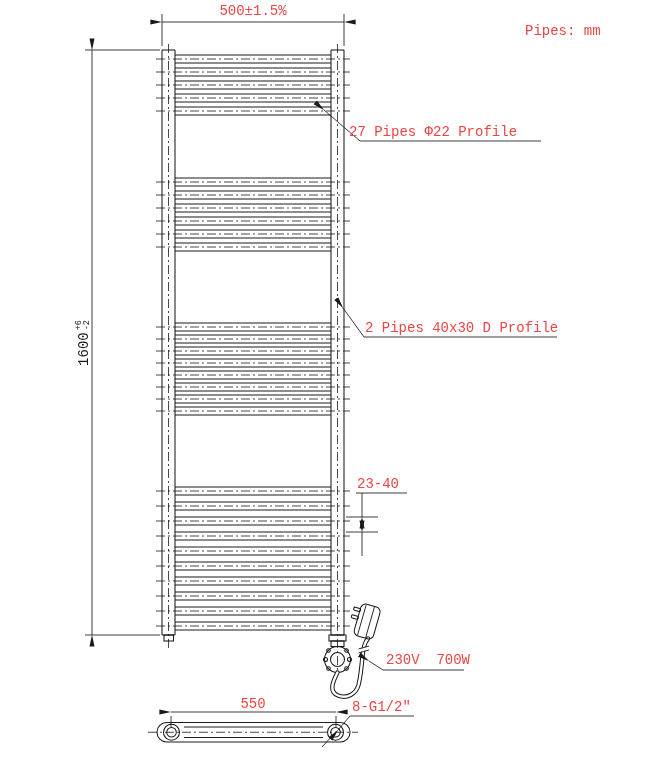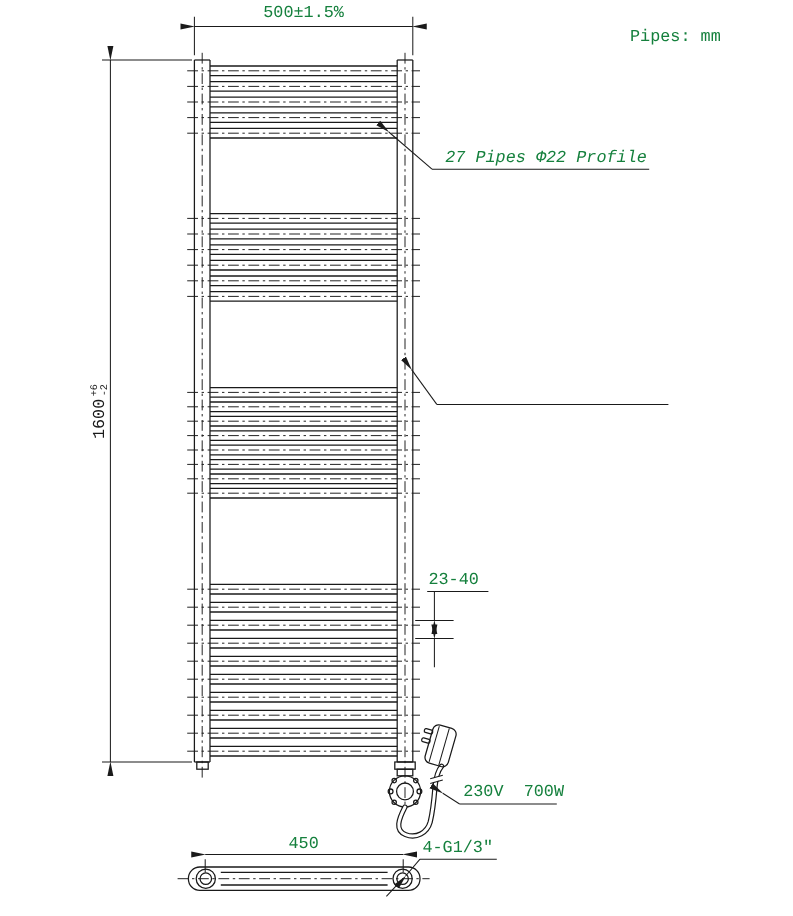--- a/index.html
+++ b/index.html
@@ -14,21 +14,21 @@
   svg{position:absolute;left:0;top:0;}
   .ln{stroke:#1a1a1a;stroke-width:1.05;fill:none;}
   .thin{stroke:#1a1a1a;stroke-width:0.85;fill:none;}
   .cl{stroke:#1a1a1a;stroke-width:0.8;fill:none;stroke-dasharray:9 3 2 3;}
   .cable-out{stroke:#1a1a1a;stroke-width:4.4;fill:none;stroke-linecap:round;}
   .cable-in{stroke:#ffffff;stroke-width:2.4;fill:none;stroke-linecap:round;}
   .txt{
     position:absolute;
     font-size:14px;line-height:16px;
     white-space:pre;
-    color:#15803d;
+    color:#ef4444;
   }
   .center{text-align:center;}
   .vdim{
     position:absolute;
     left:34px;top:332px;width:100px;height:22px;
     display:flex;align-items:center;justify-content:center;gap:2px;
     transform:rotate(-90deg);
     font-size:14px;
   }
   .tolstack{
@@ -249,23 +249,24 @@
   <div class="txt" style="left:525px;top:23px;">Pipes: mm</div>
 
   <div class="vdim">
     <span>1600</span>
       <span class="tolstack">
         <i style="font-style:normal">+6</i>
         <i style="font-style:normal">-2</i>
       </span>
   </div>
 
-  <div class="txt" style="left:371px;top:124px;font-style:italic;">27 Pipes Φ22 Profile</div>
-
+  <div class="txt" style="left:349px;top:124px;">27 Pipes Φ22 Profile</div>
+
+  <div class="txt" style="left:365px;top:320px;">2 Pipes 40x30 D Profile</div>
 
   <div class="txt" style="left:357px;top:476px;">23-40</div>
 
   <div class="txt" style="left:386px;top:652px;font-family:Liberation Mono, monospace;">230V  700W</div>
 
-  <div class="txt center" style="left:223px;top:696px;width:60px;">450</div>
-
-  <div class="txt" style="left:352px;top:699px;">4-G1/3″</div>
+  <div class="txt center" style="left:223px;top:696px;width:60px;">550</div>
+
+  <div class="txt" style="left:352px;top:699px;">8-G1/2″</div>
 </div>
 
 </body></html>

